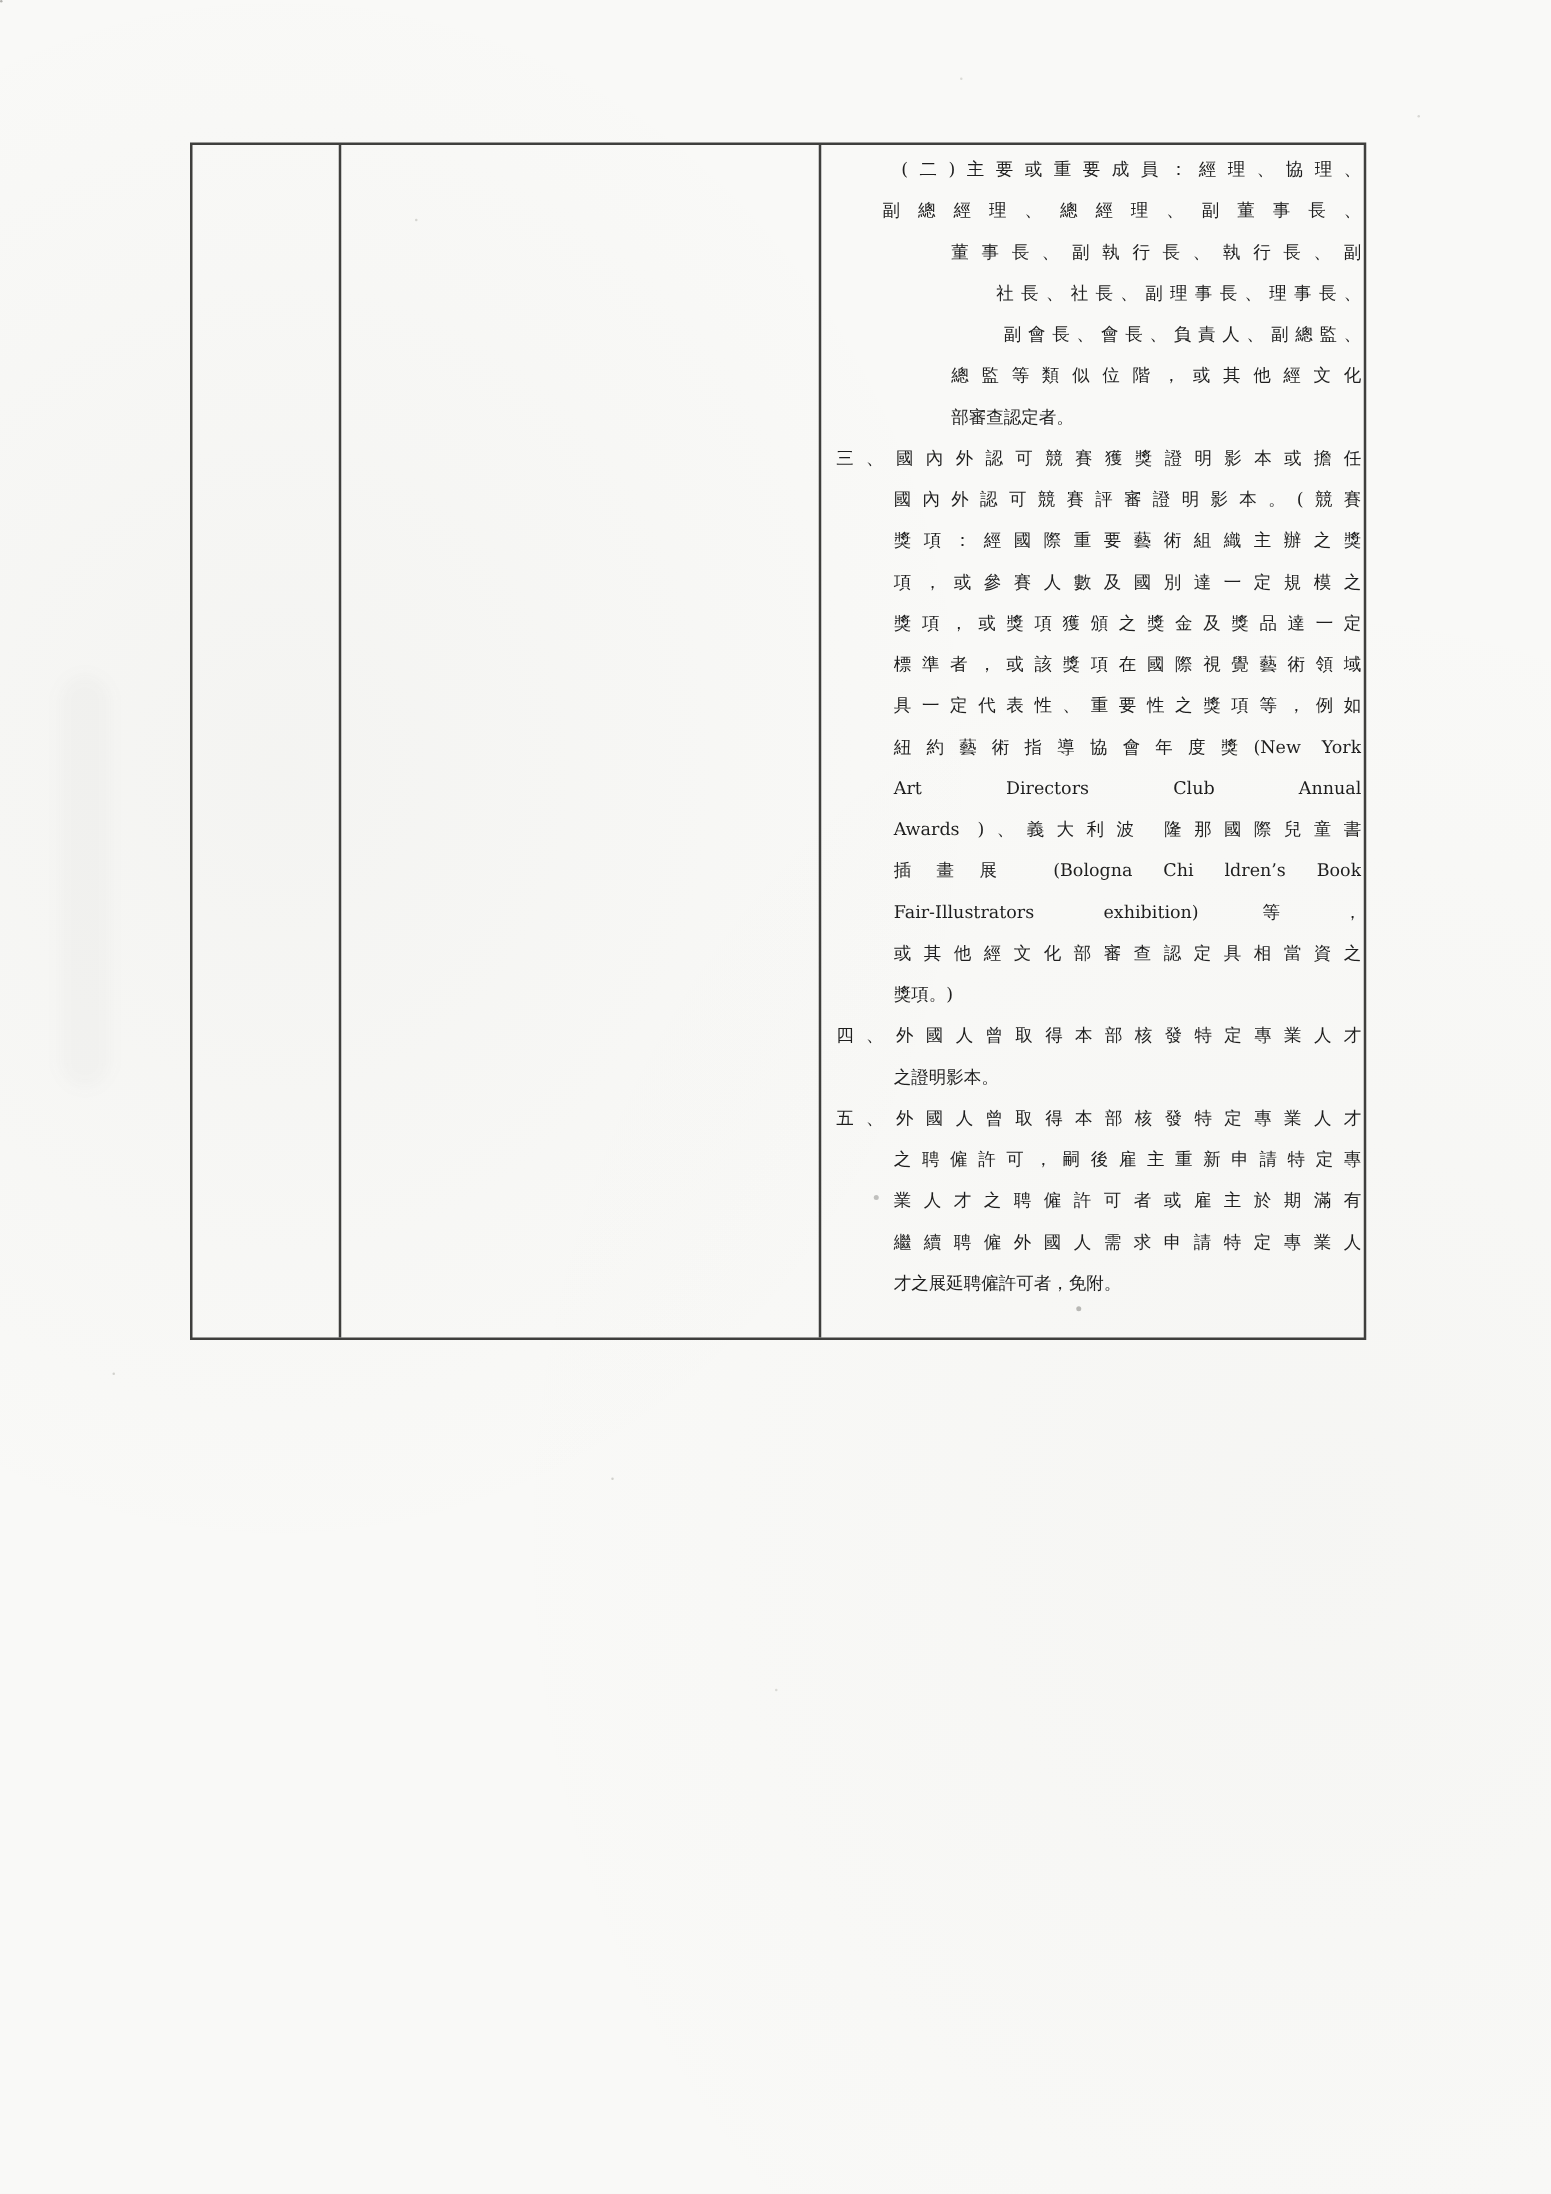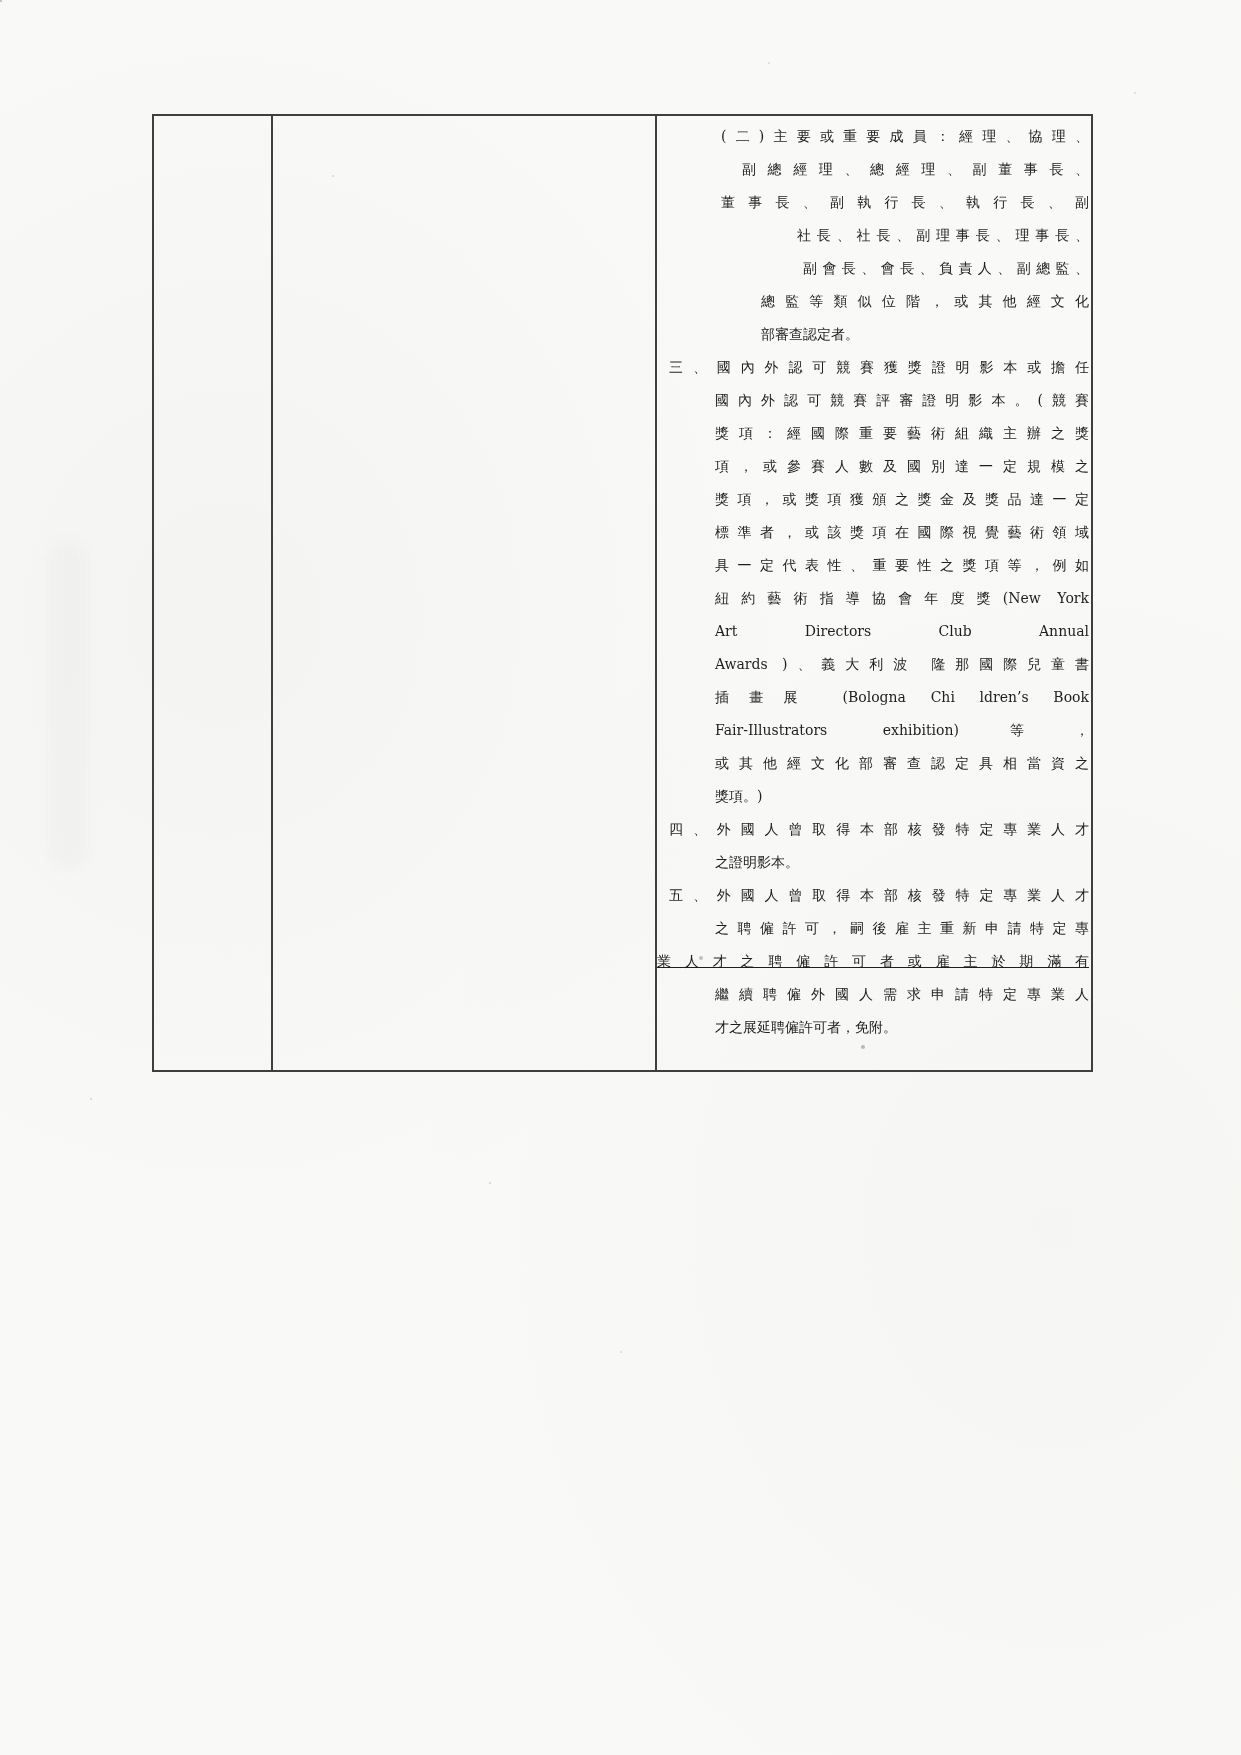--- a/index.html
+++ b/index.html
@@ -60,22 +60,22 @@
 
   <div class="smudge"></div>
   <div class="specks"></div>
 
   <div class="doc-table">
     <div class="cell c1"></div>
     <div class="cell c2"></div>
     <div class="cell c3">
 
     <div class="line just" style="padding-left: 64px;">(二)主要或重要成員：經理、協理、</div>
-        <div class="line just" style="padding-left: 85px;">副總經理、總經理、副董事長、</div>
-        <div class="line just" style="padding-left: 64px;">董事長、副執行長、執行長、副</div>
+        <div class="line just" style="padding-left: 49px;">副總經理、總經理、副董事長、</div>
+        <div class="line just" style="padding-left: 104px;">董事長、副執行長、執行長、副</div>
         <div class="line just" style="padding-left: 104px; margin-left: 36px;">社長、社長、副理事長、理事長、</div>
         <div class="line just" style="padding-left: 104px; margin-left: 42px;">副會長、會長、負責人、副總監、</div>
         <div class="line just" style="padding-left: 104px;">總監等類似位階，或其他經文化</div>
         <div class="line" style="padding-left: 104px;">部審查認定者。</div>
         <div class="line just" style="padding-left: 12px;">三、國內外認可競賽獲獎證明影本或擔任</div>
         <div class="line just" style="padding-left: 58px;">國內外認可競賽評審證明影本。(競賽</div>
         <div class="line just" style="padding-left: 58px;">獎項：經國際重要藝術組織主辦之獎</div>
         <div class="line just" style="padding-left: 58px;">項，或參賽人數及國別達一定規模之</div>
         <div class="line just" style="padding-left: 58px;">獎項，或獎項獲頒之獎金及獎品達一定</div>
         <div class="line just" style="padding-left: 58px;">標準者，或該獎項在國際視覺藝術領域</div>
@@ -84,19 +84,19 @@
         <div class="line just" style="padding-left: 58px;">Art Directors Club Annual</div>
         <div class="line just" style="padding-left: 58px;">Awards )、義大利波 隆那國際兒童書</div>
         <div class="line just" style="padding-left: 58px;">插畫展 (Bologna Chi ldren’s Book</div>
         <div class="line just" style="padding-left: 58px;">Fair-Illustrators exhibition)等，</div>
         <div class="line just" style="padding-left: 58px;">或其他經文化部審查認定具相當資之</div>
         <div class="line" style="padding-left: 58px;">獎項。)</div>
         <div class="line just" style="padding-left: 12px;">四、外國人曾取得本部核發特定專業人才</div>
         <div class="line" style="padding-left: 58px;">之證明影本。</div>
         <div class="line just" style="padding-left: 12px;">五、外國人曾取得本部核發特定專業人才</div>
         <div class="line just" style="padding-left: 58px;">之聘僱許可，嗣後雇主重新申請特定專</div>
-        <div class="line just" style=" text-decoration: underline;">業人才之聘僱許可者或雇主於期滿有</div>
+        <div class="line just" style="padding-left: 58px;">業人才之聘僱許可者或雇主於期滿有</div>
         <div class="line just" style="padding-left: 58px;">繼續聘僱外國人需求申請特定專業人</div>
         <div class="line" style="padding-left: 58px;">才之展延聘僱許可者，免附。</div>
       </div>
   </div>
 
 </div>
 
 </body></html>

